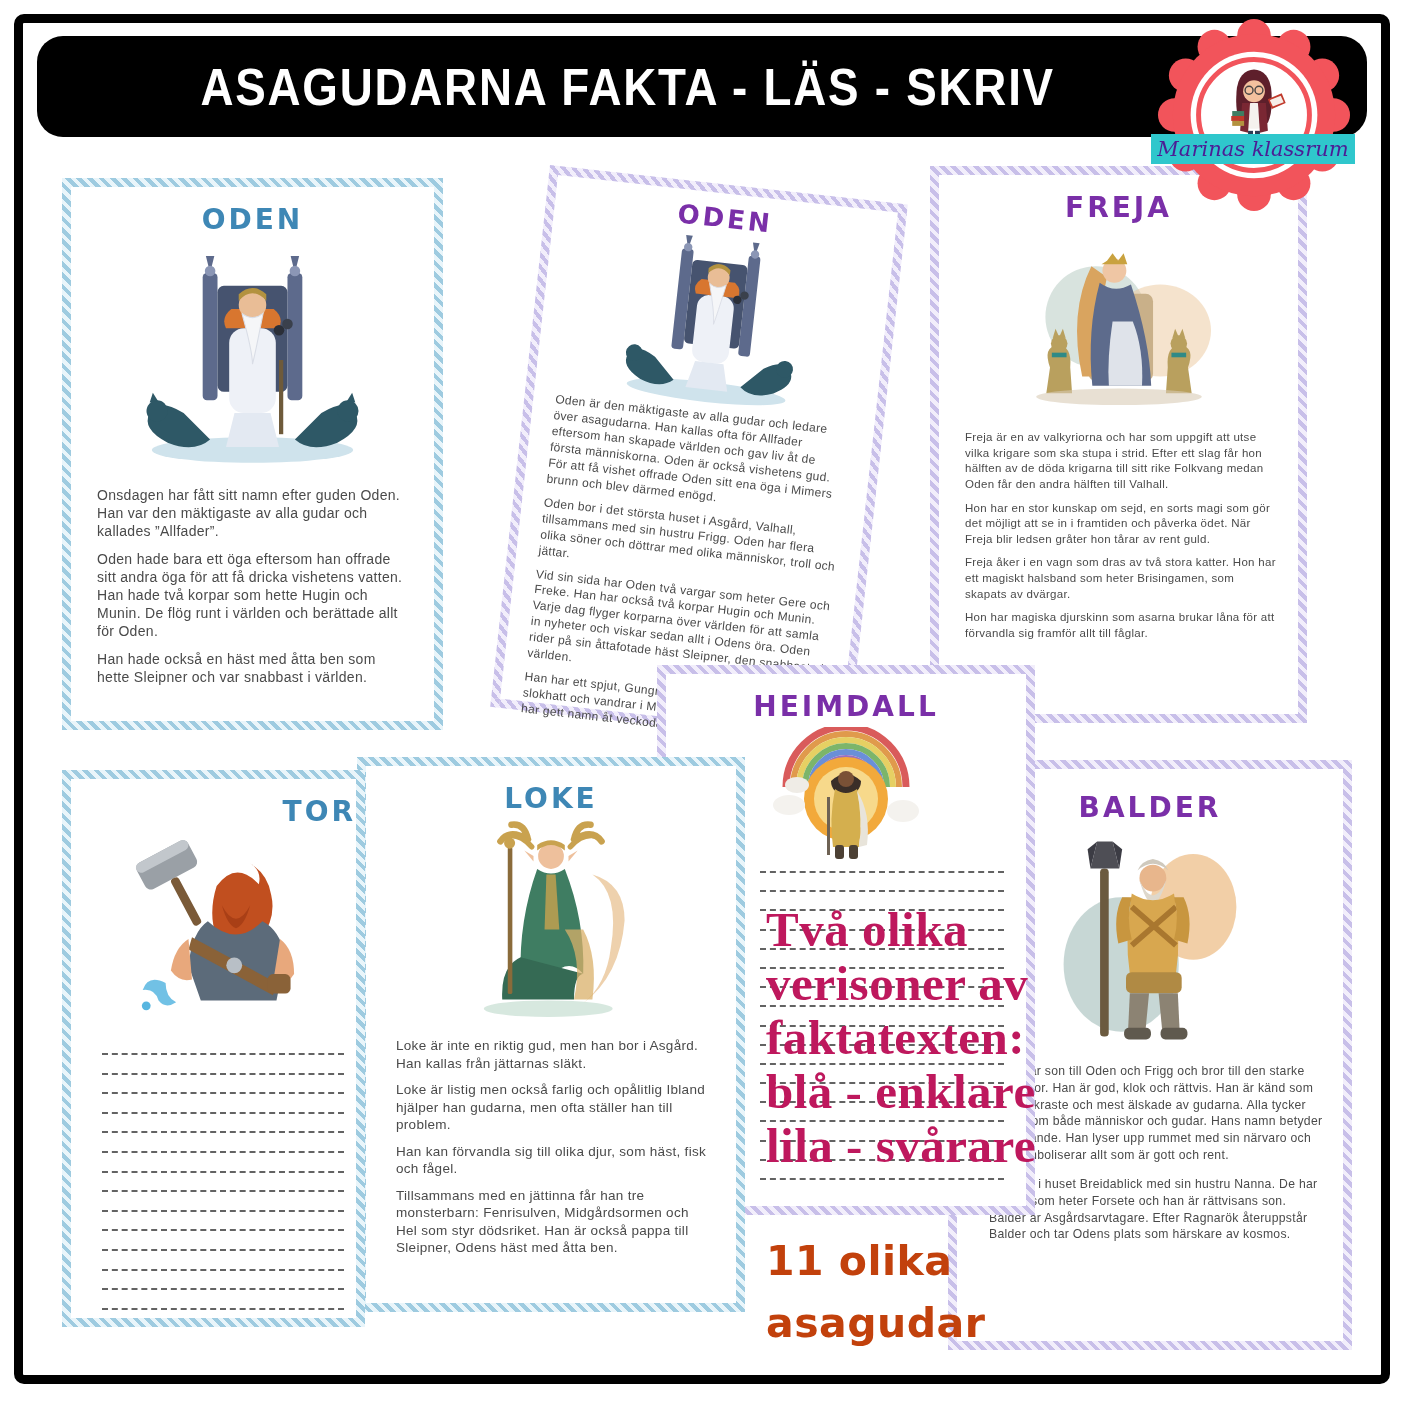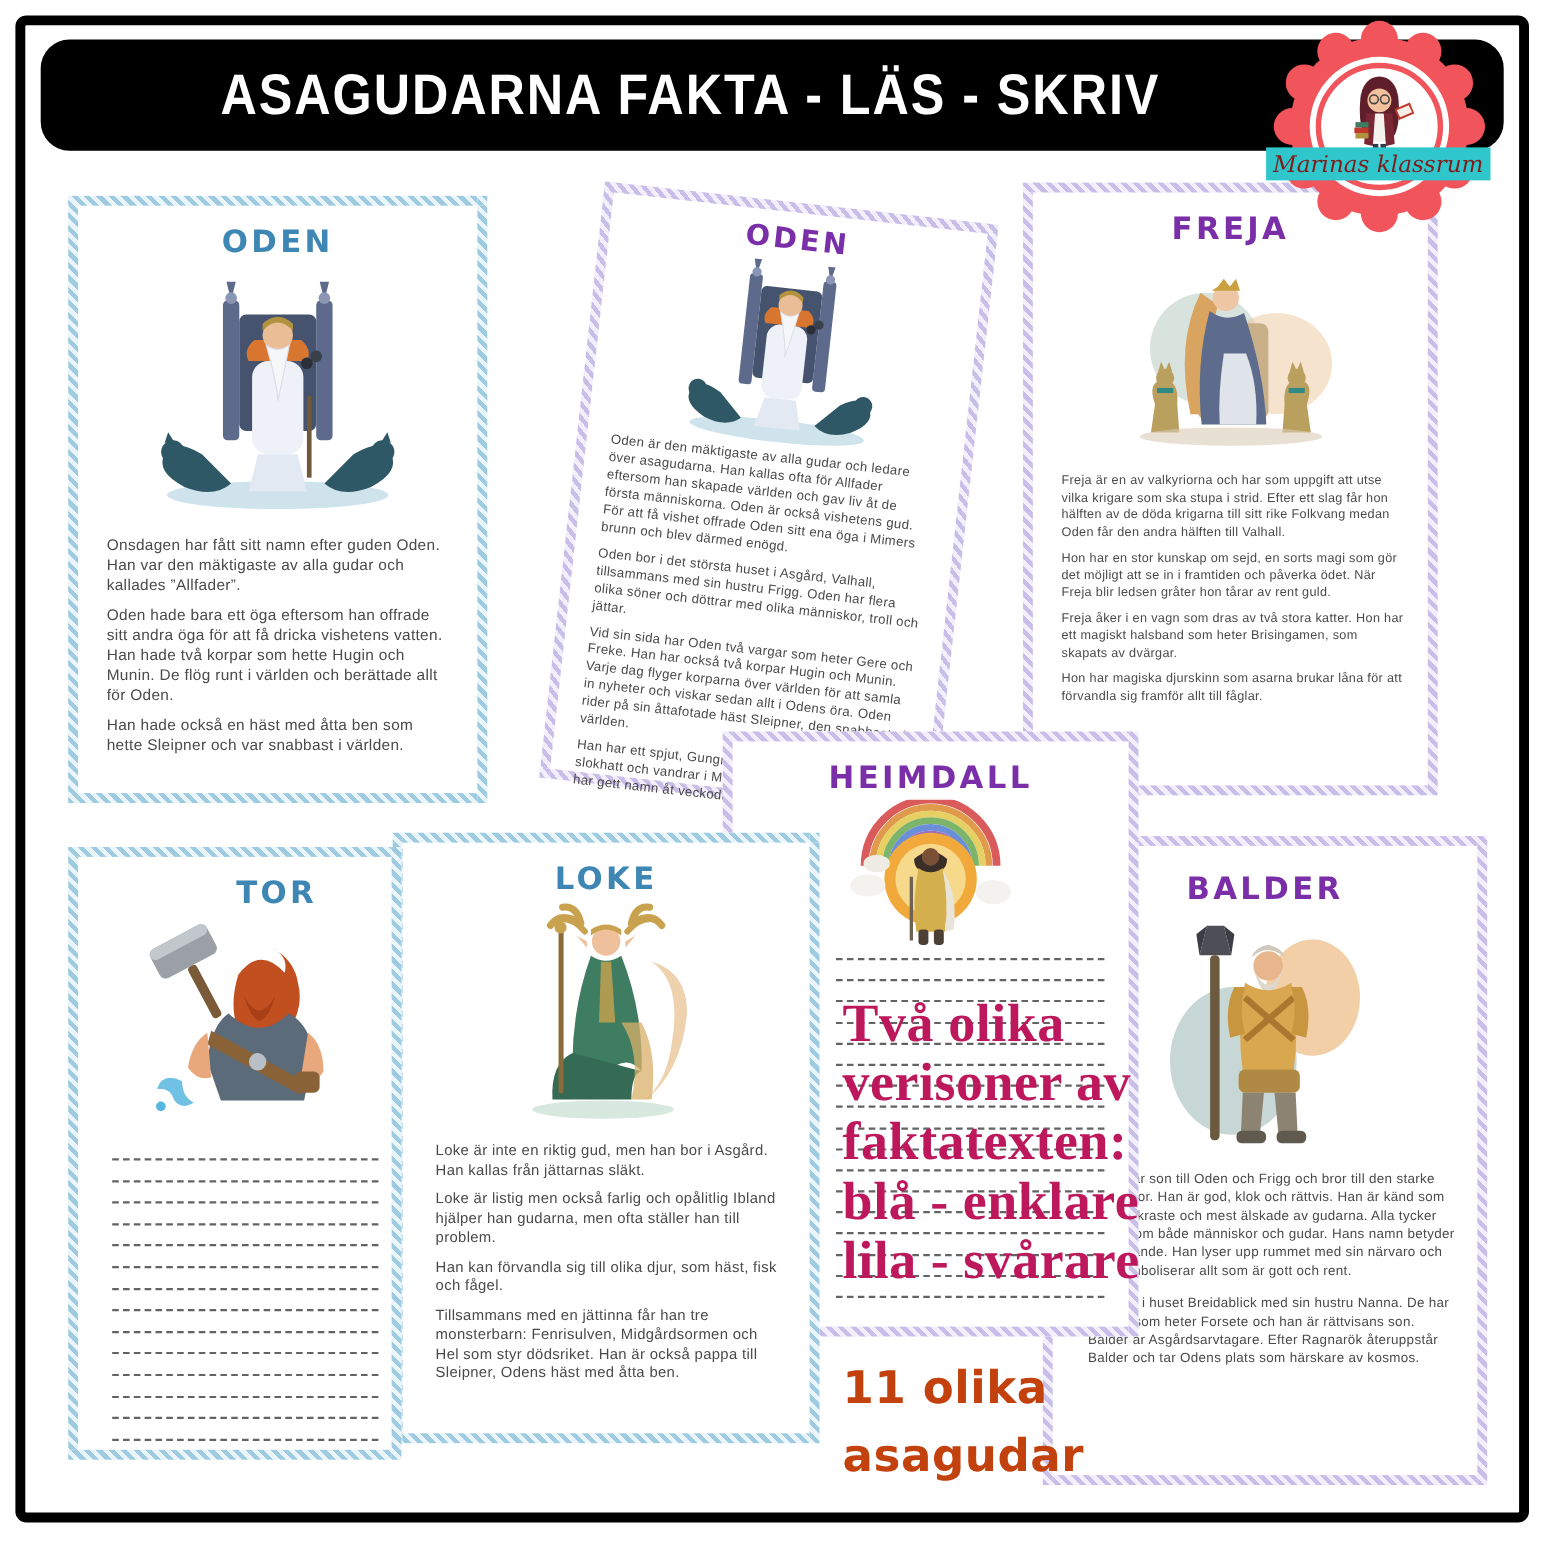--- a/index.html
+++ b/index.html
@@ -15,21 +15,21 @@
               background:#000;border-radius:26px;display:flex;align-items:center;
               justify-content:center;z-index:7;}
   .header-bar .htxt{color:#fff;font-size:52px;font-weight:bold;letter-spacing:2px;
               transform:scaleX(.88);padding-right:170px;white-space:nowrap;}
 
   
   .logo{position:absolute;left:1155px;top:16px;width:198px;height:198px;z-index:9;}
   .logo svg{position:absolute;left:0;top:0;}
   .logo-banner{position:absolute;left:-4px;top:118px;width:204px;height:30px;
                background:#2fc7cc;display:flex;align-items:center;justify-content:center;
-               font-family:"DejaVu Serif",serif;font-style:italic;font-size:21px;color:#7f1d1d;}
+               font-family:"DejaVu Serif",serif;font-style:italic;font-size:21px;color:#4c1d95;}
 
   
   .card{position:absolute;background:#fff;border:9px solid #bcd;box-sizing:border-box;}
   .card.blue{border-image:repeating-linear-gradient(45deg,#9ecbe0 0 4px,#e9f5fa 4px 8px) 9;}
   .card.purple{border-image:repeating-linear-gradient(45deg,#c8bfe9 0 4px,#f2eefb 4px 8px) 9;}
   .card h2{margin:16px 0 0 0;text-align:center;font-size:28px;font-weight:800;
            letter-spacing:3px;font-family:"DejaVu Sans",sans-serif;}
   .card.blue h2{color:#3e87b5;}
   .card.purple h2{color:#7a2fa8;}
   .ptext{color:#4a4a4a;letter-spacing:.3px;}
@@ -43,21 +43,21 @@
                   transform:rotate(6.3deg);transform-origin:top left;}
   #card-oden-hard h2{margin-top:10px;font-size:26px;}
   #card-oden-hard .ptext{padding:4px 20px 0 22px;font-size:12px;line-height:1.33;}
   #card-oden-hard .ptext p{margin-bottom:8px;}
 
   #card-freja{left:930px;top:166px;width:377px;height:557px;z-index:2;}
   #card-freja .ptext{padding:6px 22px 0 26px;font-size:11.5px;line-height:1.36;}
   #card-freja .ptext p{margin-bottom:8px;}
 
   #card-tor{left:62px;top:770px;width:303px;height:557px;z-index:6;}
-  #card-tor h2{padding-left:76px;}
+  #card-tor h2{padding-left:76px;text-align:right;}
 
   #card-loke{left:357px;top:757px;width:388px;height:555px;z-index:5;}
   #card-loke .ptext{padding:6px 28px 0 30px;font-size:13.5px;line-height:1.3;}
 
   #card-heimdall{left:657px;top:665px;width:378px;height:550px;z-index:4;}
 
   #card-balder{left:948px;top:760px;width:404px;height:590px;z-index:3;}
   #card-balder h2{margin-top:22px;}
   #card-balder .ptext{padding:10px 18px 0 32px;font-size:12.2px;line-height:1.38;}
   #card-balder .ptext p{margin-bottom:12px;}

